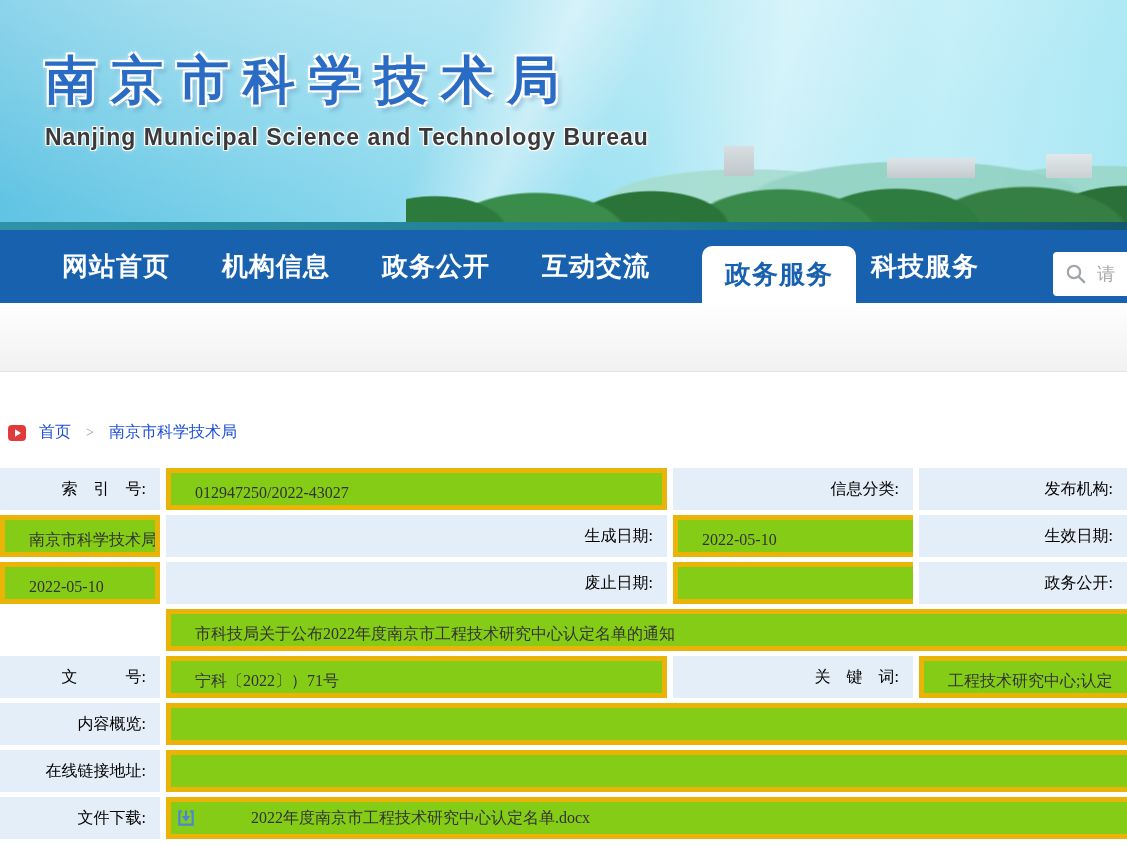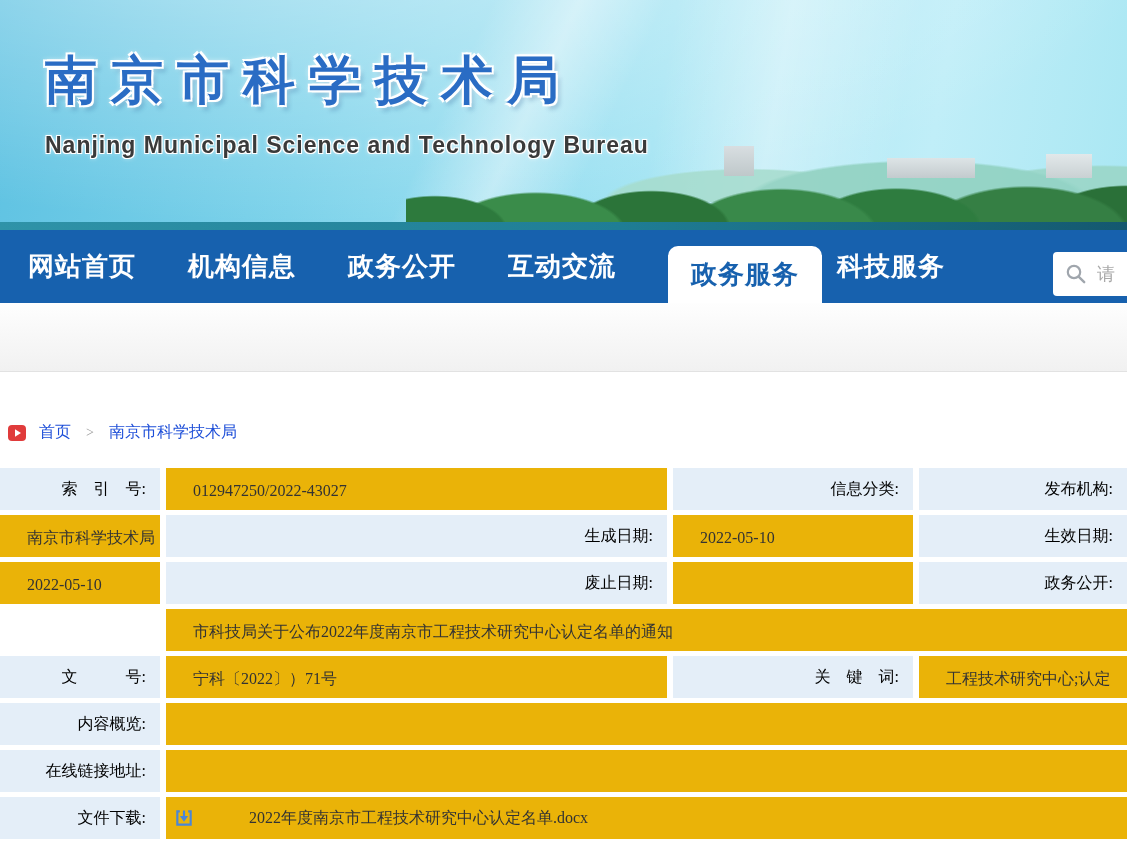--- a/index.html
+++ b/index.html
@@ -31,26 +31,26 @@
       radial-gradient(130px 60px at 34% 104%, #2b7439 58%, transparent 61%),
       radial-gradient(160px 76px at 52% 112%, #39894a 58%, transparent 61%),
       radial-gradient(140px 64px at 68% 104%, #2e7c3f 58%, transparent 61%),
       radial-gradient(170px 80px at 86% 112%, #357f44 58%, transparent 61%),
       radial-gradient(130px 56px at 100% 96%, #2a7038 58%, transparent 61%); }
   .banner-water { position:absolute; left:0; bottom:0; width:100%; height:8px;
     background:linear-gradient(90deg,#2f93a8,#1f7d95 55%,#14586f); }
   .banner-text { position:relative; padding:46px 0 0 45px; z-index:2; }
   .banner-title { font-size:52px; font-weight:bold; letter-spacing:14px; color:#2a6cc4;
     text-shadow:-2px -2px 0 #fff,2px -2px 0 #fff,-2px 2px 0 #fff,2px 2px 0 #fff,0 0 6px #fff,4px 5px 4px rgba(20,80,140,.28); }
-  .banner-subtitle { margin-top:16px; font-size:23px; font-weight:bold; letter-spacing:1px; color:#3a3a3a;
+  .banner-subtitle { margin-top:8px; font-size:23px; font-weight:bold; letter-spacing:1px; color:#3a3a3a;
     text-shadow:-1px -1px 0 #fff,1px -1px 0 #fff,-1px 1px 0 #fff,1px 1px 0 #fff,0 0 5px rgba(255,255,255,.9); }
 
   
   .navbar { position:relative; width:1127px; height:73px; background:#1761ae;
-    display:flex; align-items:center; padding-left:28px; }
+    display:flex; align-items:center; padding-left:62px; }
   .nav-item { color:#fff; font-size:26px; font-weight:bold; letter-spacing:1px;
     margin-right:52px; text-decoration:none; cursor:pointer; white-space:nowrap; }
   .nav-item.active { align-self:flex-end; background:#fff; color:#1761ae;
     height:57px; line-height:57px; padding:0 23px; margin-right:15px;
     border-radius:10px 10px 0 0; }
   .search-box { position:absolute; left:1053px; top:22px; width:130px; height:44px;
     background:#fff; border-radius:4px; display:flex; align-items:center; padding-left:12px; }
   .search-box svg { flex:0 0 auto; }
   .search-input { border:none; outline:none; width:80px; margin-left:10px;
     font-size:18px; color:#555; background:transparent; }
@@ -67,21 +67,21 @@
   .crumb { color:#1d4ed8; text-decoration:none; cursor:pointer; }
   .crumb-sep { color:#9b9b9b; margin:0 15px; font-size:14px; }
 
   
   .info-table { margin-top:25px; display:grid; width:1127px;
     grid-template-columns:160px 501px 240px 1fr;
     grid-auto-rows:42px; row-gap:5px; column-gap:6px;
     font-family:"Liberation Serif","DejaVu Serif",serif; font-size:16px; }
   .lbl { background:#e4eef8; color:#000000; text-align:right;
     padding-right:14px; line-height:42px; overflow:hidden; white-space:nowrap; }
-  .val { background:#eab308; border:3px solid #eab308; color:#333;
+  .val { background:#84cc16; border:5px solid #eab308; color:#333;
     padding-left:24px; line-height:40px; overflow:hidden; white-space:nowrap; }
   .val.cut { border-right:none; }
   .span3 { grid-column:2 / 5; }
   .file-cell { display:flex; align-items:center; padding-left:5px; }
   .file-cell svg { flex:0 0 auto; }
   .file-link { margin-left:55px; color:#333; text-decoration:none; cursor:pointer; }
 </style>
 </head>
 <body>
 

